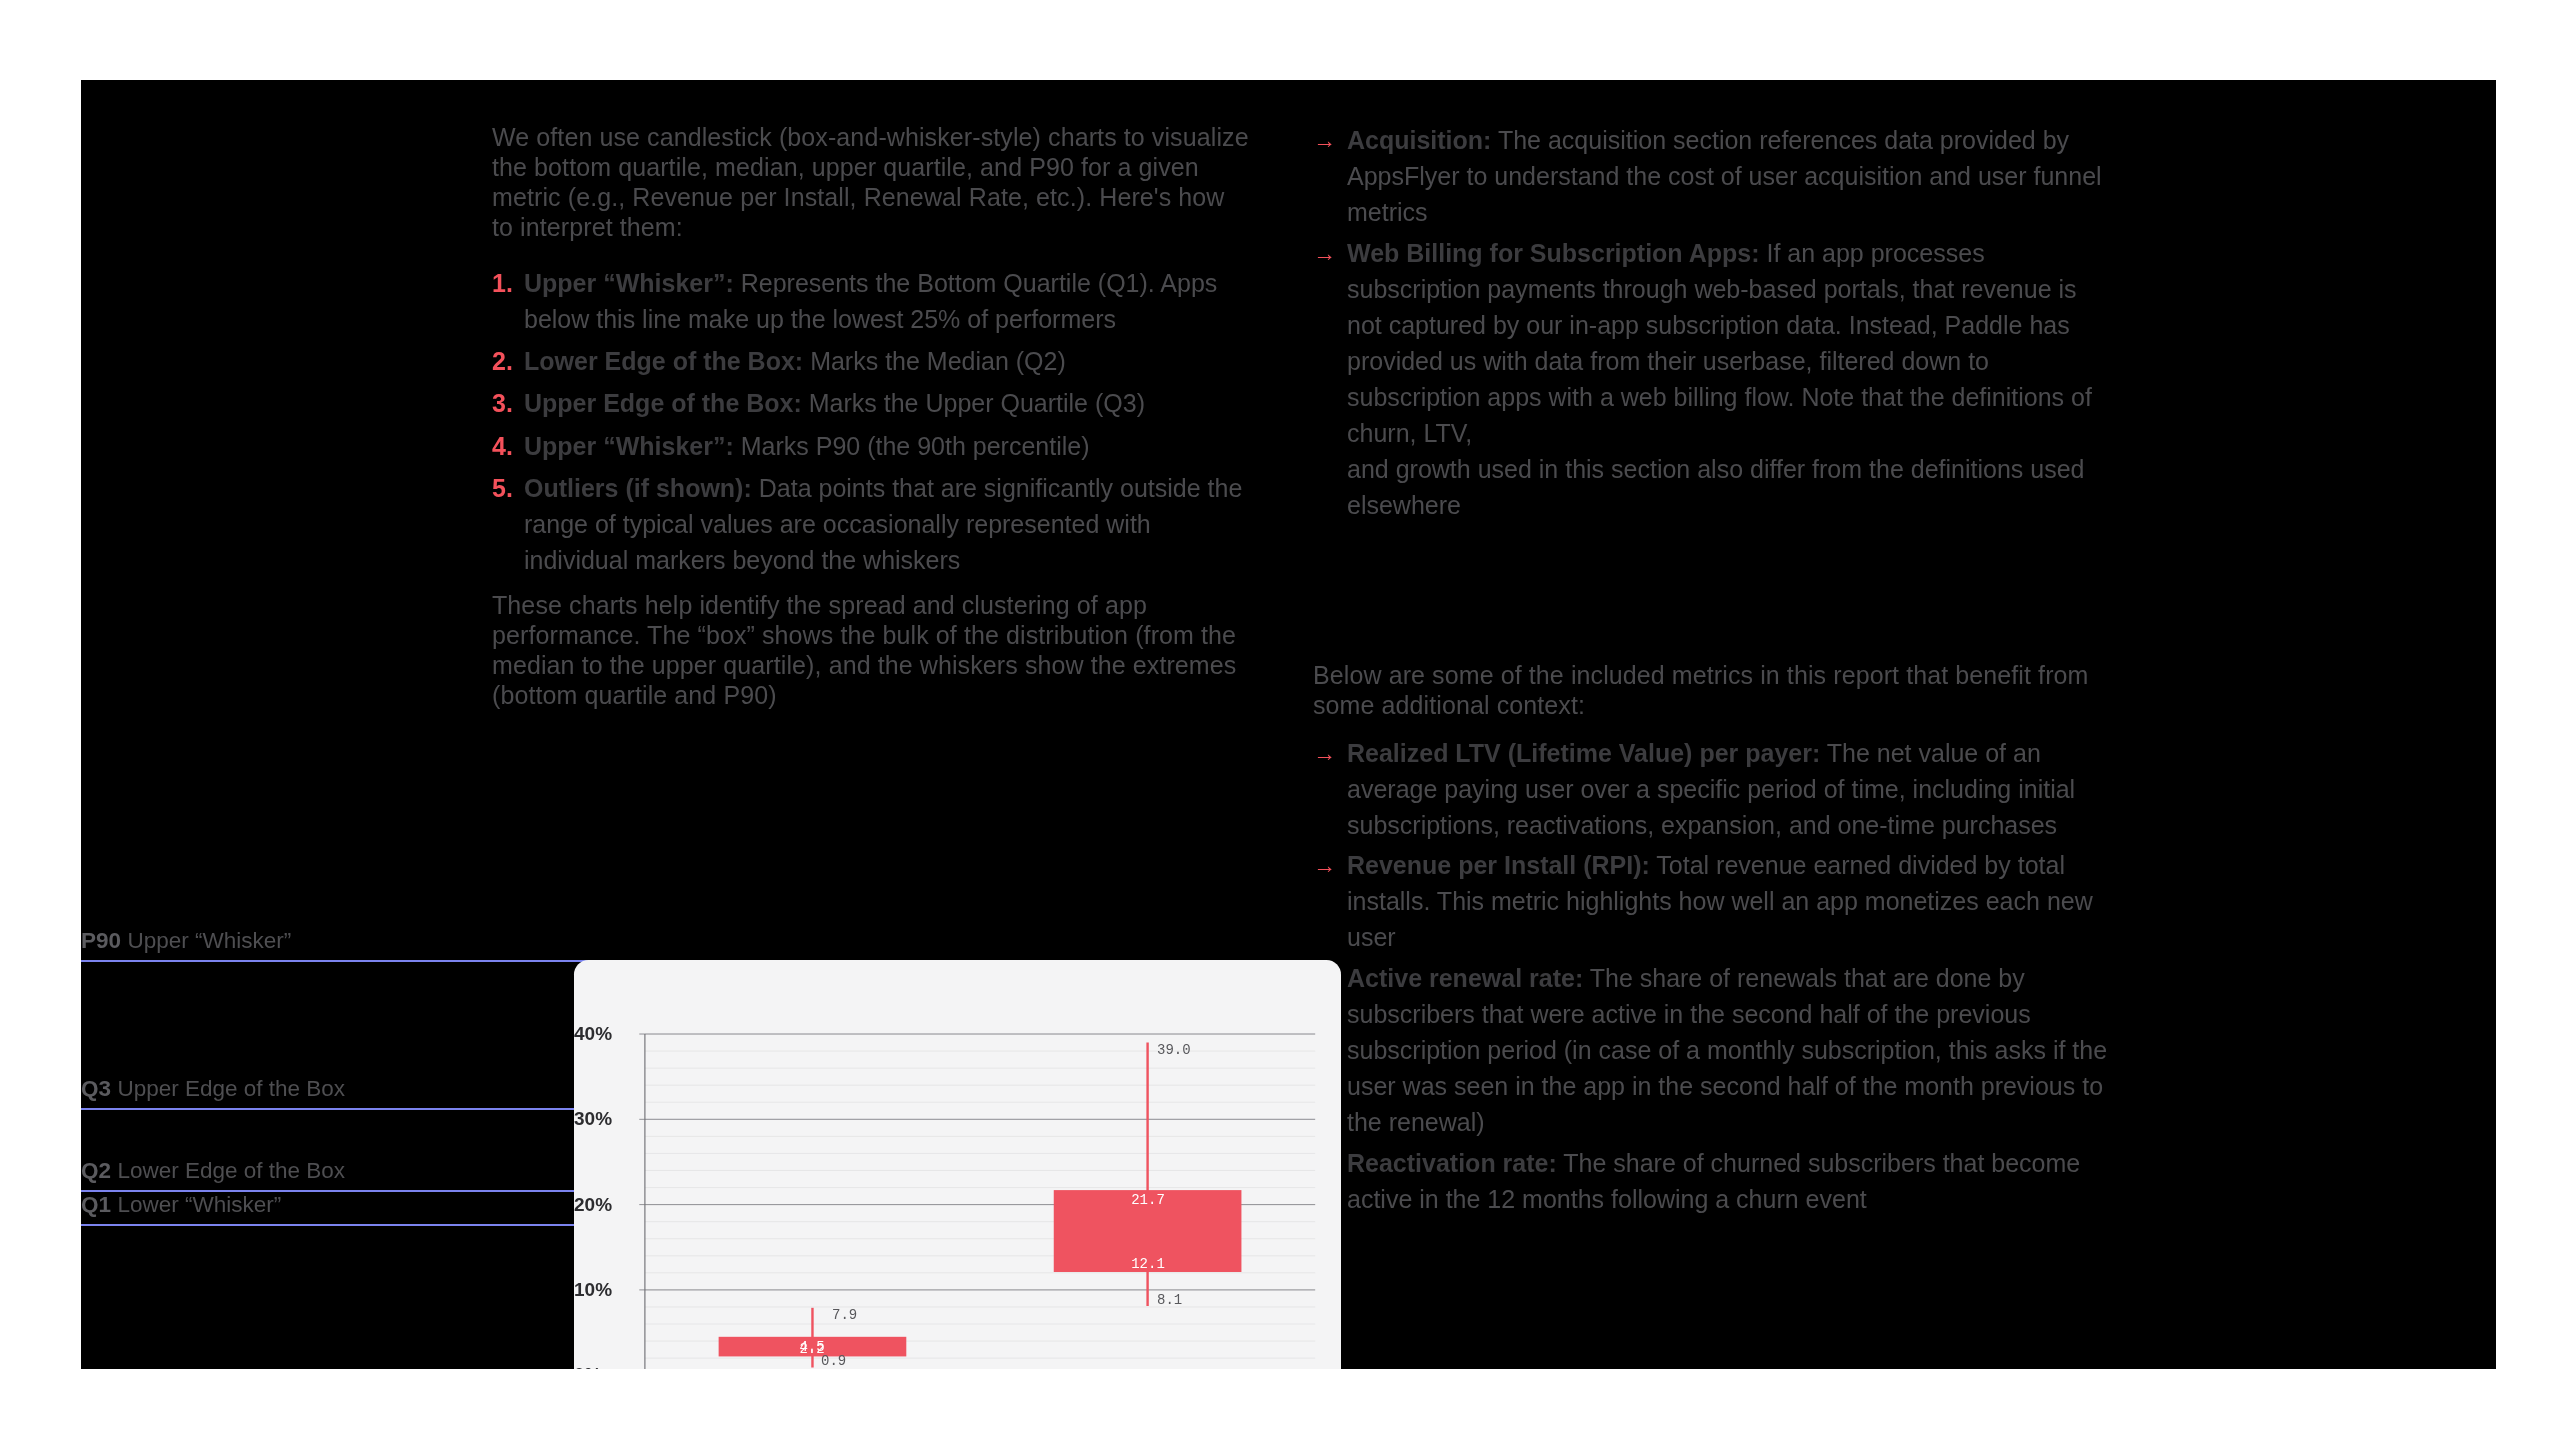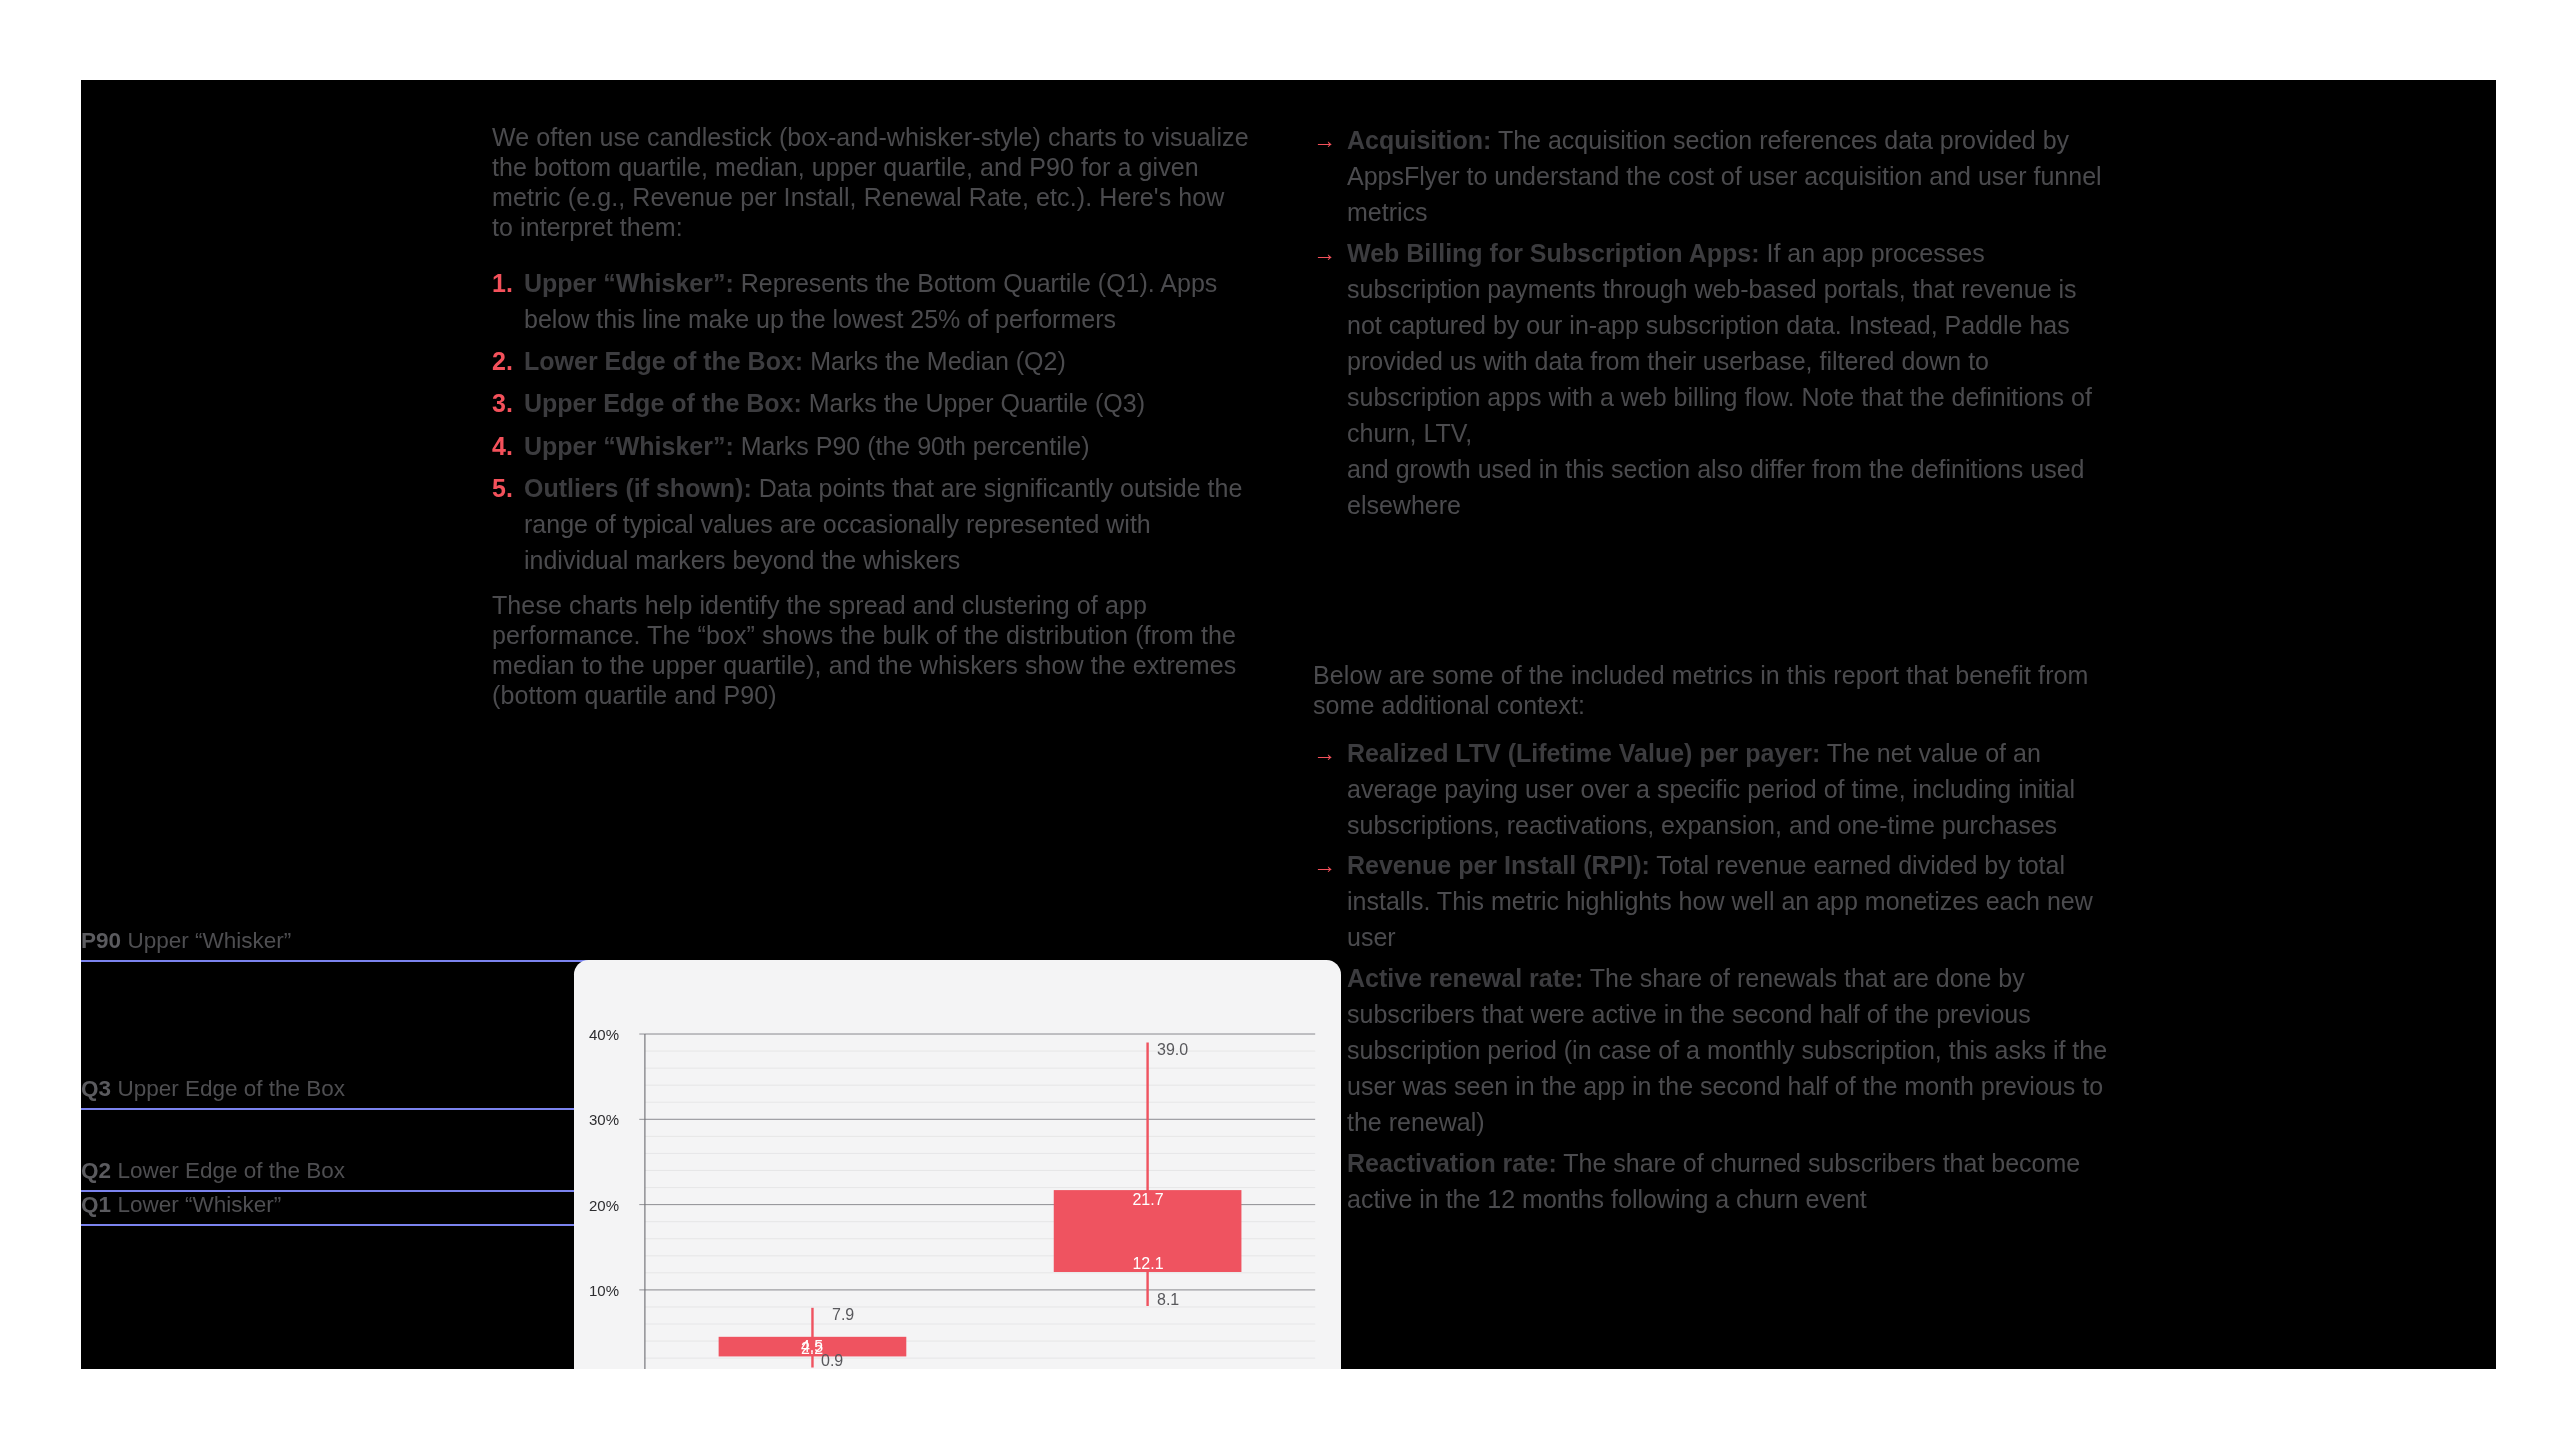--- a/index.html
+++ b/index.html
@@ -73,25 +73,25 @@
 
   
   .card{
     position:absolute;left:493px;top:880px;
     width:767px;height:486px;
     background:#f4f4f5;
     border-radius:14.5px;
   }
   .plot{position:absolute;left:0;top:0;width:100%;height:100%;}
   .ylab{
-    position:absolute;text-align:center;
-    font-size:15px;color:#2d2d30;font-weight:normal;
+    position:absolute;text-align:left;
+    font-size:19px;color:#2d2d30;font-weight:bold;
     transform:translateY(-50%);
   }
-  .vlabel{position:absolute;font-size:16px;white-space:nowrap;}
+  .vlabel{position:absolute;font-size:14px;white-space:nowrap;font-family:Liberation Mono, monospace;}
   .vlabel.out{color:#58585c;}
   .vlabel.in{color:#ffffff;}
 </style>
 </head>
 <body>
 
 <div class="panel">
 
   <div class="col col-left" style="top:42px;">
     <p class="para">We often use candlestick (box-and-whisker-style) charts to visualize the bottom quartile, median, upper quartile, and P90 for a given metric (e.g., Revenue per Install, Renewal Rate, etc.). Here's how to interpret them:</p>

